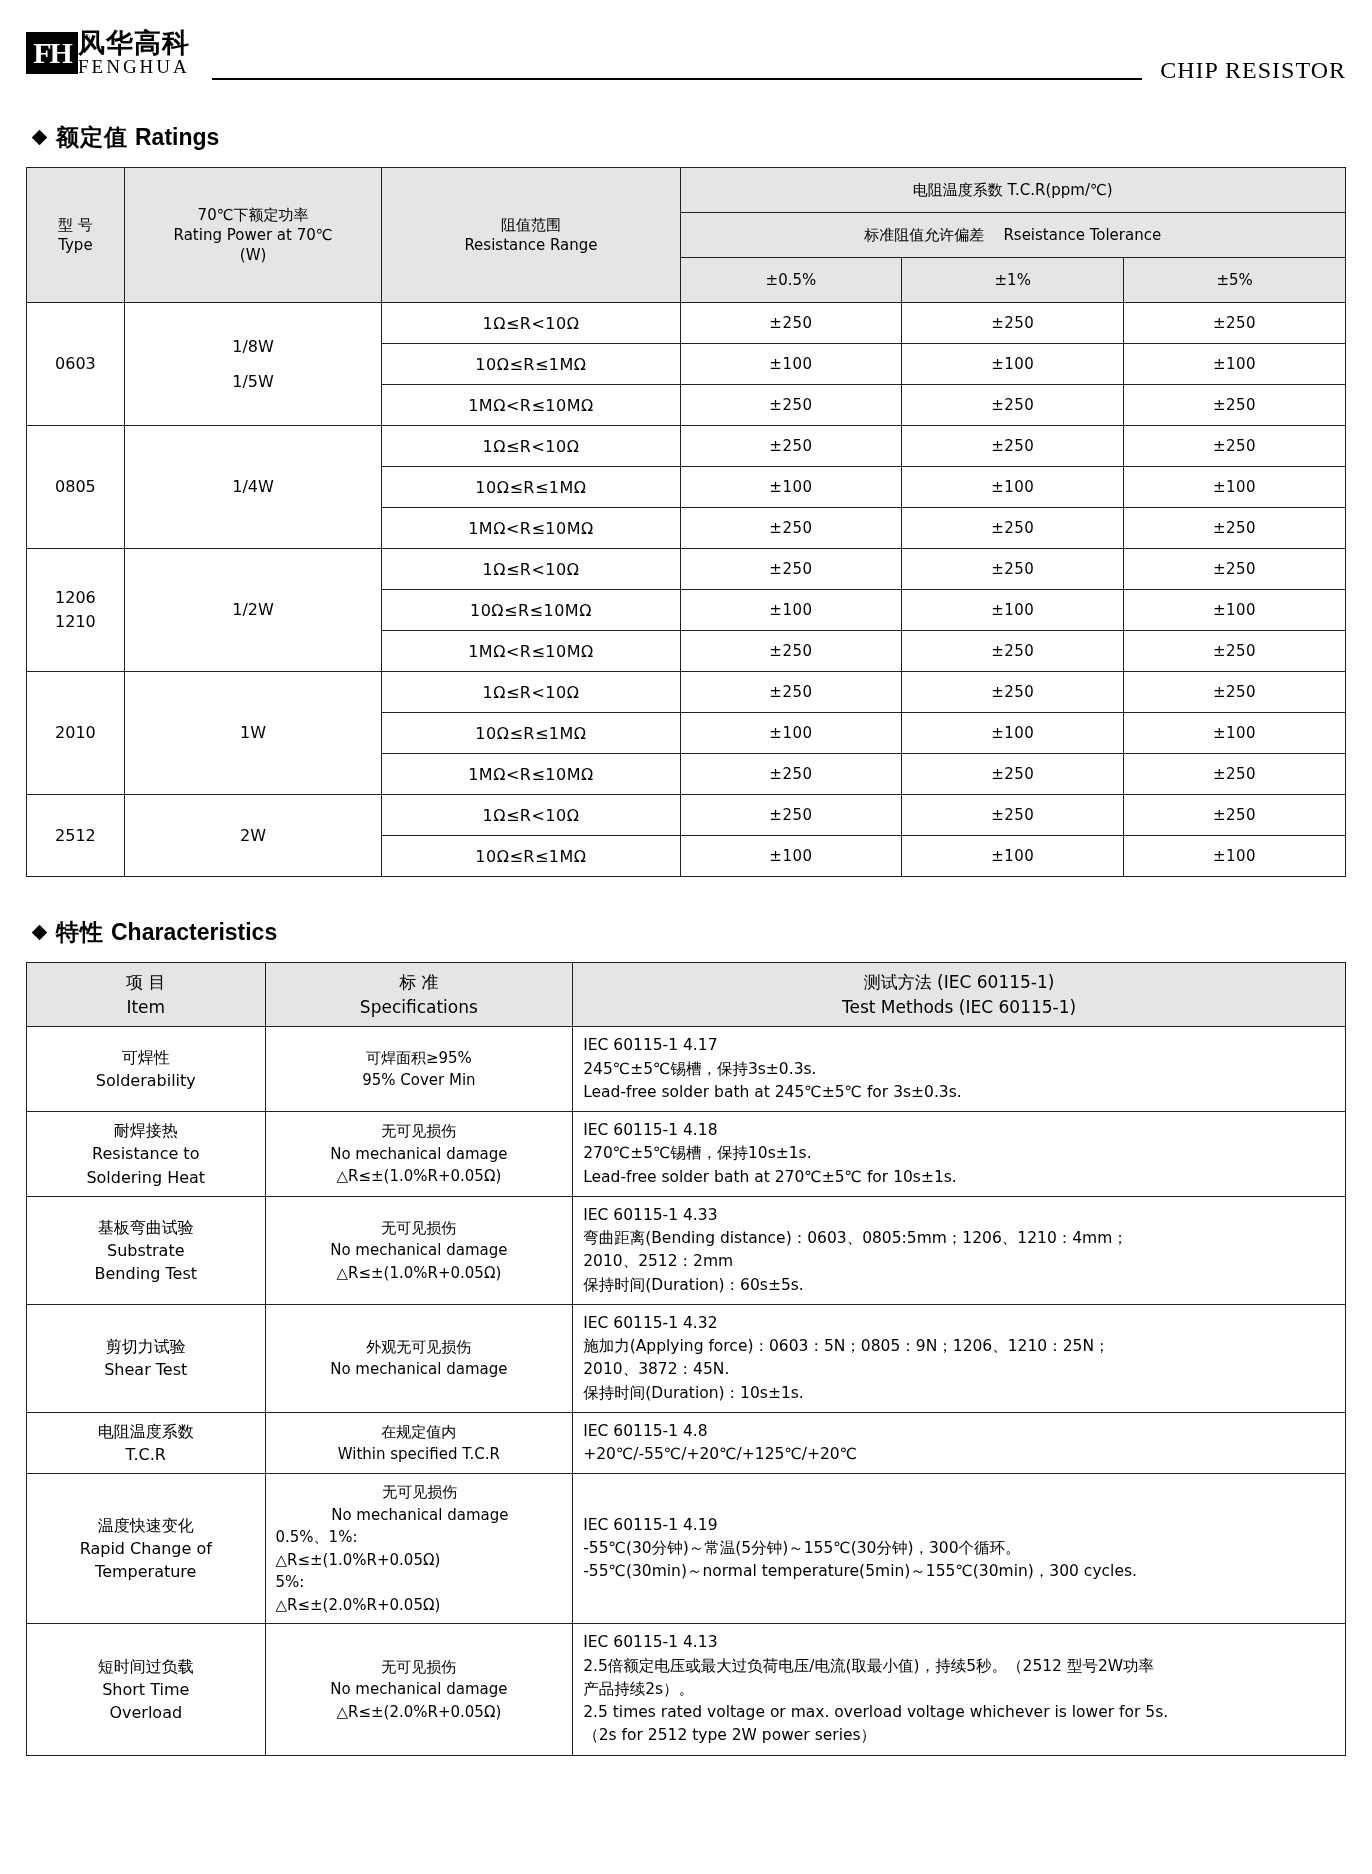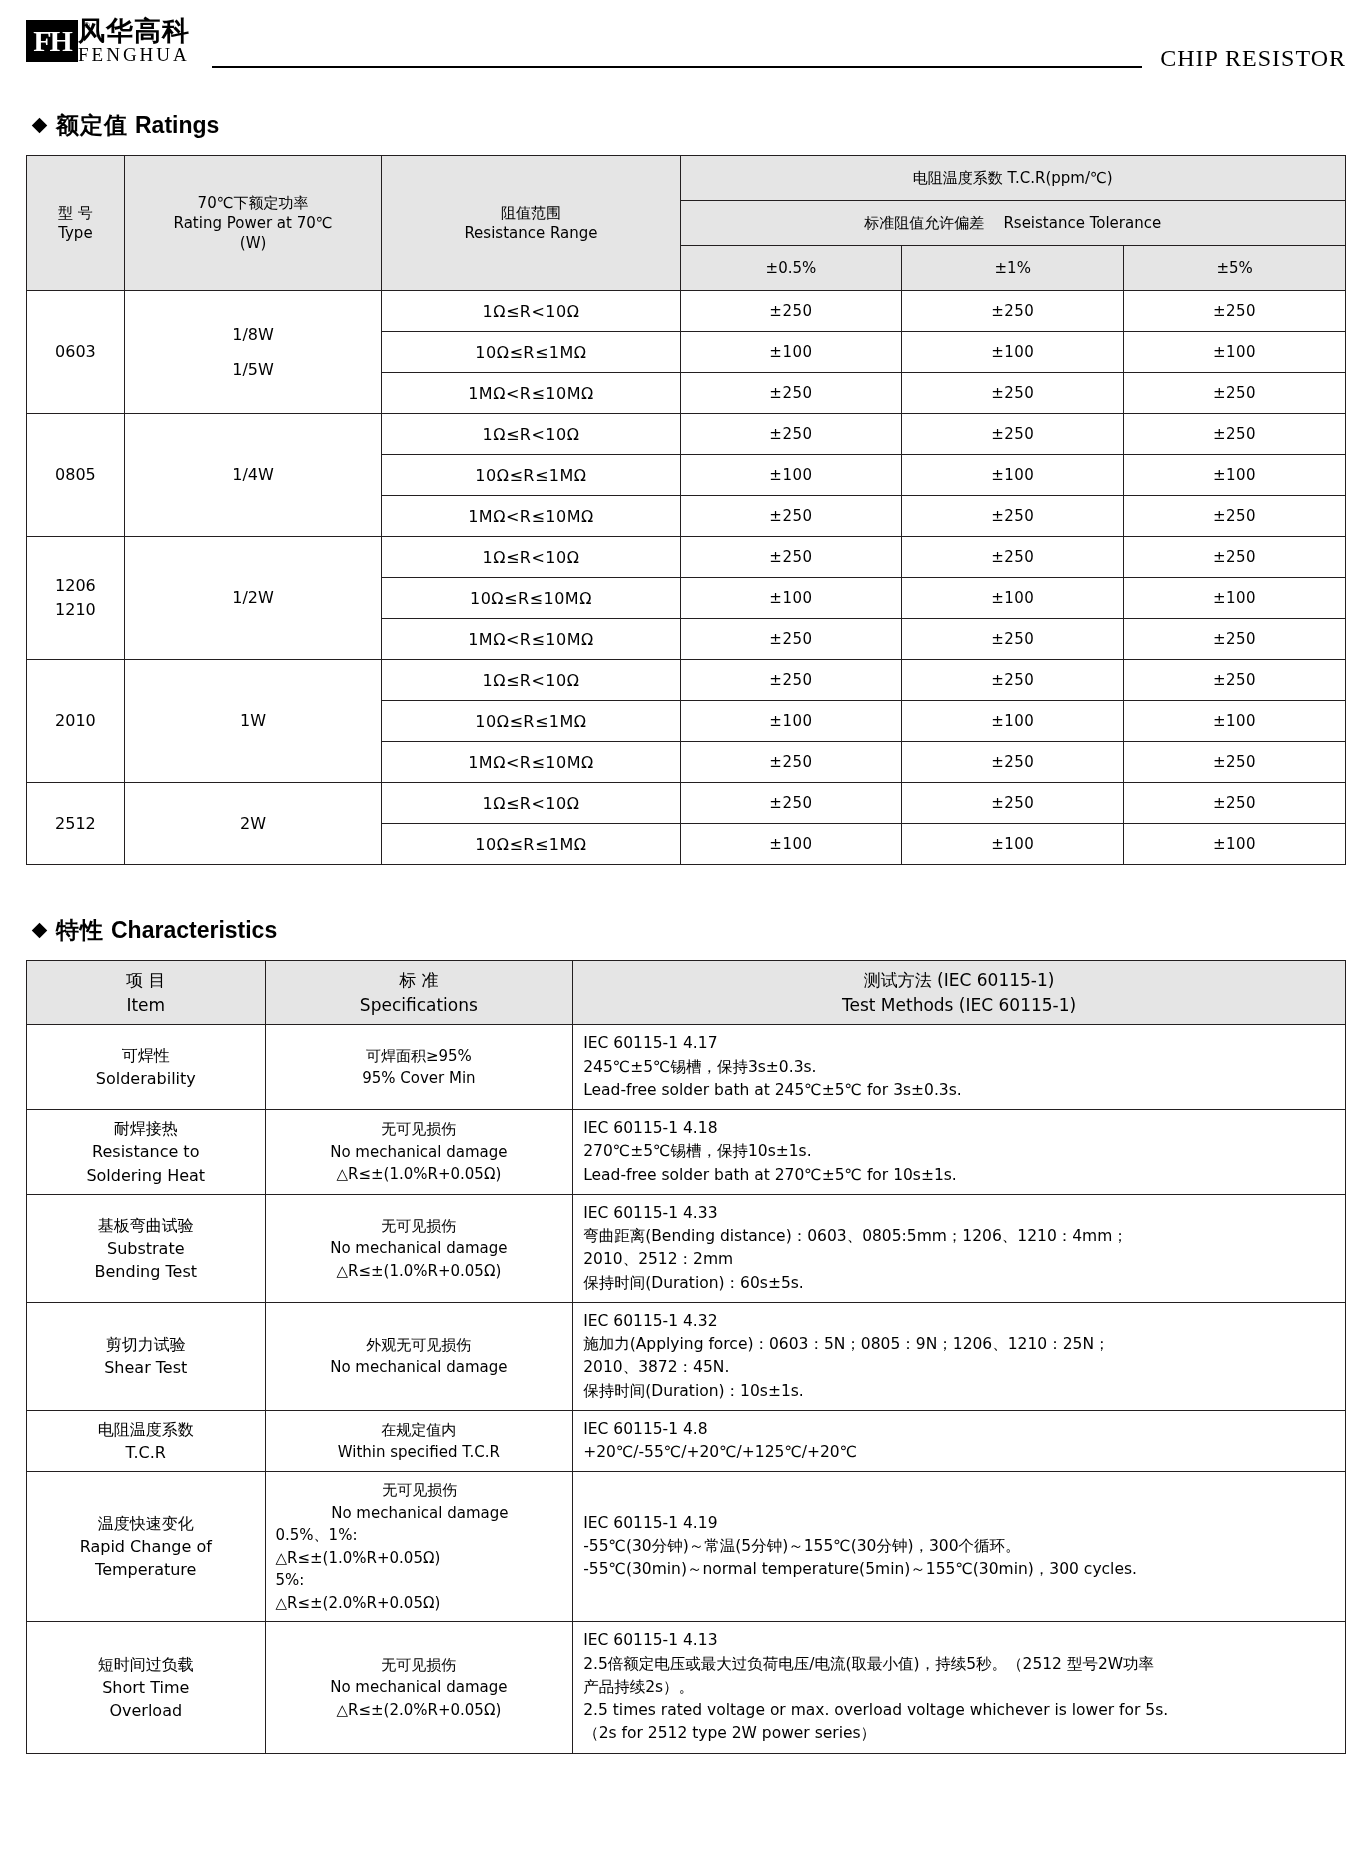--- a/index.html
+++ b/index.html
@@ -11,21 +11,21 @@
     width: 1372px;
     height: 1874px;
     font-family: "Liberation Sans", sans-serif;
     color: #000000;
     position: relative;
   }
   .page {
     width: 1372px;
     height: 1692px;
     box-sizing: border-box;
-    padding: 0 26px;
+    padding: 12px 26px;
     position: relative;
   }
 
   
   .header {
     display: flex;
     align-items: center;
     height: 66px;
     padding-top: 8px;
   }
@@ -318,21 +318,21 @@
       </tr>
       <tr>
         <td class="range-cell">10Ω≤R≤1MΩ</td>
         <td class="val-cell">±100</td>
         <td class="val-cell">±100</td>
         <td class="val-cell">±100</td>
       </tr>
     </tbody>
   </table>
 
-  <div class="section-title" style="margin-top:50px;">
+  <div class="section-title" style="margin-top:40px;">
     <span class="diamond"></span>
     <span class="cn">特性</span>
     <span class="en b">Characteristics</span>
   </div>
 
   <table class="char">
     <colgroup>
       <col style="width:200px">
       <col style="width:258px">
       <col style="width:648px">

